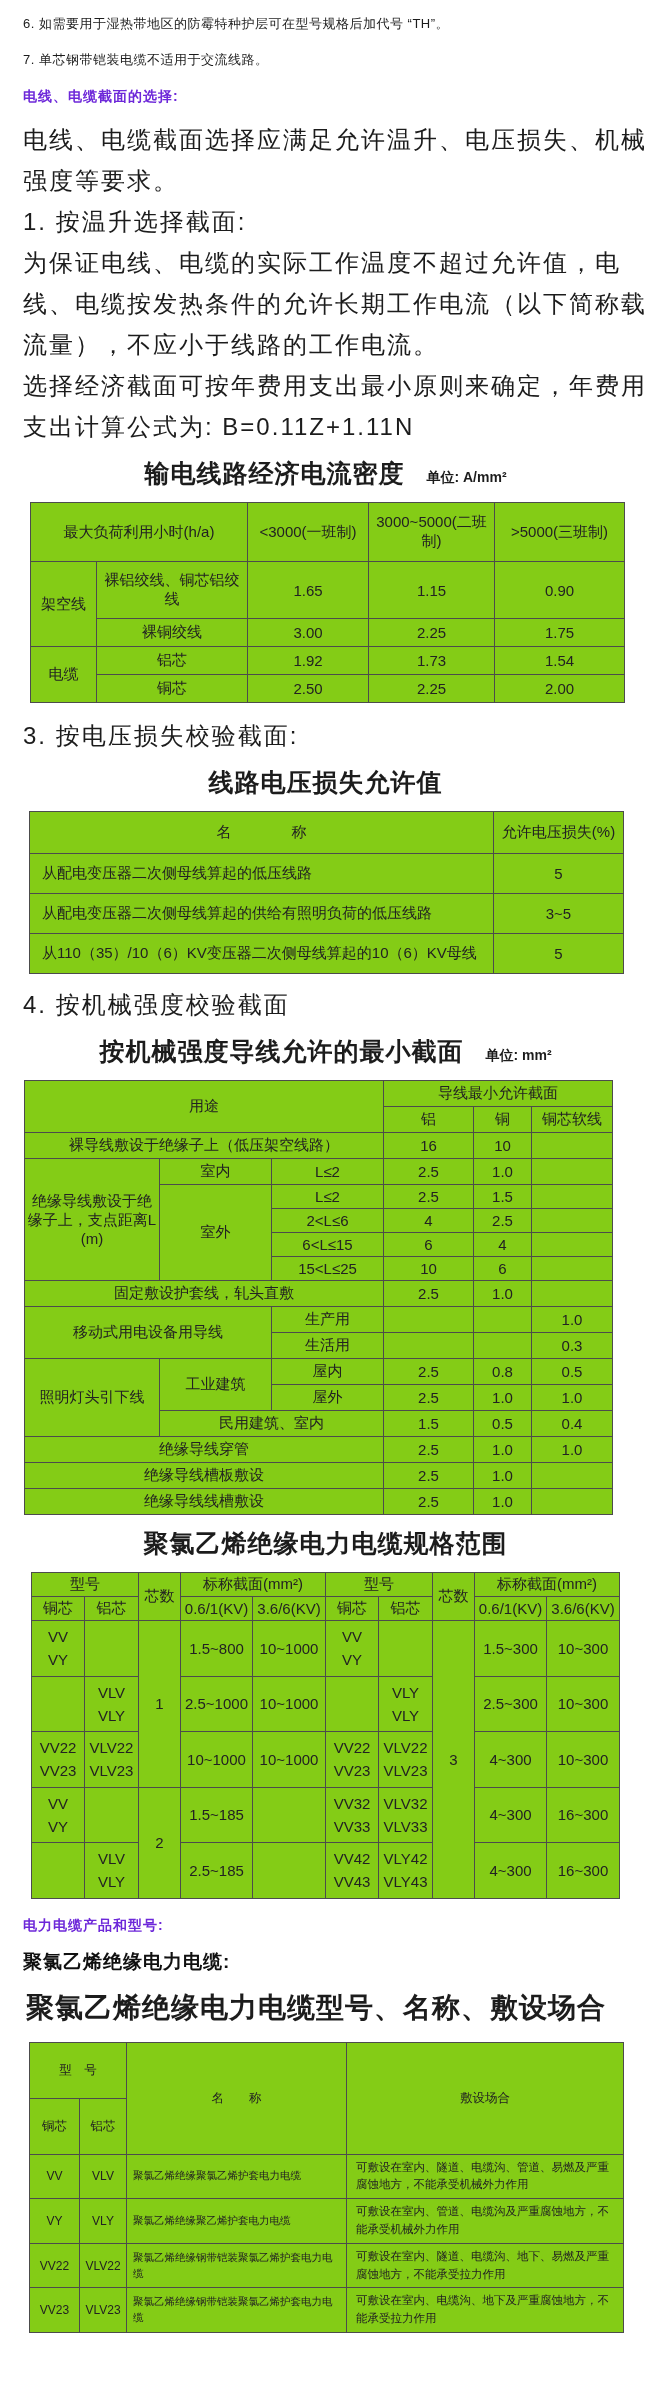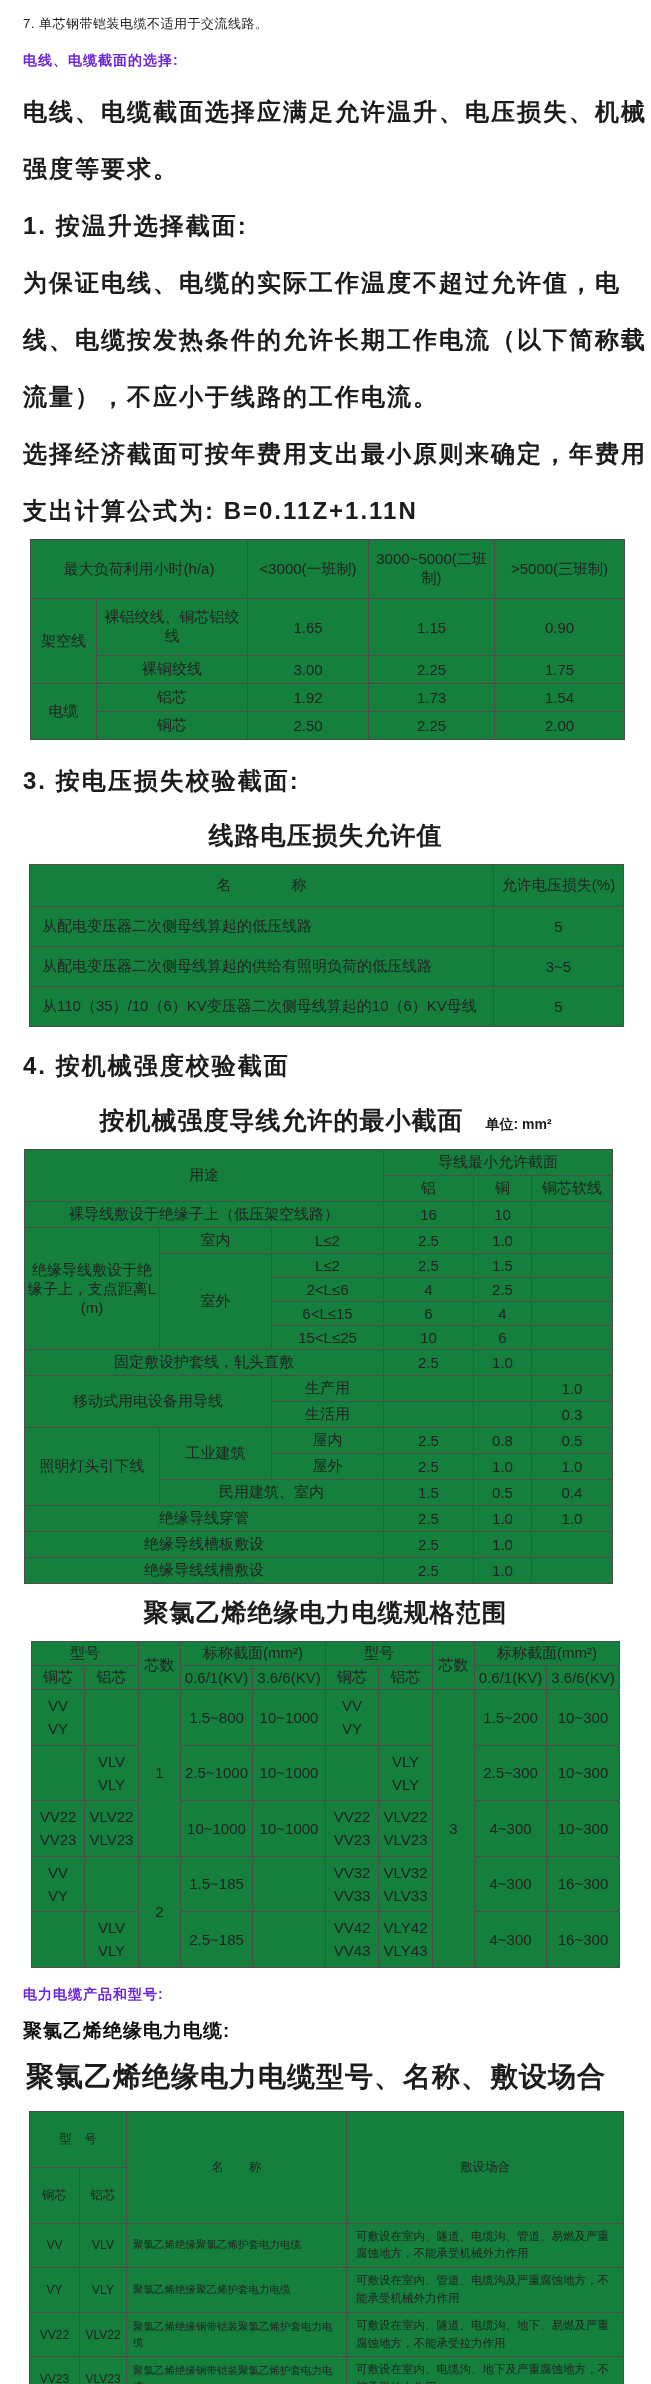--- a/index.html
+++ b/index.html
@@ -1,26 +1,26 @@
 <!DOCTYPE html>
 <html><head>
 <meta charset="utf-8">
 <style>
   html,body{margin:0;padding:0;background:#ffffff;}
   body{width:651px;min-height:2384px;color:#1c1c1c;font-family:"Liberation Sans",sans-serif;}
   .page{padding-top:14px;}
   .note{font-size:13px;line-height:20px;letter-spacing:.5px;margin:0 10px 16px 23px;font-weight:400;}
   .h-blue{color:#6d28d9;font-size:14px;font-weight:800;letter-spacing:1px;margin:18px 10px 13px 23px;}
   .h-black{color:#101010;font-size:19px;font-weight:800;letter-spacing:1px;margin:14px 10px 12px 23px;}
-  .body-p{font-size:24px;font-weight:700;line-height:57px;letter-spacing:2px;margin:0 4px 0 23px;}
+  .body-p{font-size:24px;font-weight:400;line-height:41px;letter-spacing:2px;margin:0 4px 0 23px;}
   .caption-row{display:flex;justify-content:center;align-items:baseline;gap:22px;margin:10px 0 12px;}
   .caption{font-size:25px;font-weight:700;letter-spacing:1px;text-align:center;}
   .unit{font-size:14px;font-weight:700;}
   .t5-title{font-size:28px;font-weight:700;letter-spacing:1px;margin:14px 4px 15px 26px;}
-  table{border-collapse:collapse;table-layout:fixed;background:#15803d;}
+  table{border-collapse:collapse;table-layout:fixed;background:#84cc16;}
   td,th{border:1.4px solid #4c4c4c;font-size:15px;font-weight:400;text-align:center;vertical-align:middle;padding:2px 3px;color:#222;word-break:break-all;}
   .t1{width:594px;margin:0 0 12px 30px;}
   .t1 th{padding:10px 3px;}
   .t1 tbody tr:first-child td{padding:9px 3px;}
   .t1 tbody td{padding:4px 3px;}
   .t2{width:594px;margin:0 0 10px 29px;}
   .t2 th{padding:11px 6px;}
   .t2 td{padding:10px 6px;}
   .t2 .name{text-align:left;padding-left:12px;}
   .t3{width:588px;margin:0 0 12px 24px;}
@@ -33,29 +33,34 @@
   .t5 th{font-size:12.5px;padding:19px 3px;}
   .t5 td{font-size:12px;padding:4px 4px;}
   .t5 .name{text-align:left;font-size:10.5px;padding-left:6px;line-height:1.5;}
   .t5 .place{text-align:left;font-size:11.5px;line-height:1.55;padding-left:9px;}
 </style>
 </head>
 <body>
 
 <div class="page">
 
+  <p class="note">6. 如需要用于湿热带地区的防霉特种护层可在型号规格后加代号 “TH”。</p>
   <p class="note">7. 单芯钢带铠装电缆不适用于交流线路。</p>
 
   <h2 class="h-blue">电线、电缆截面的选择:</h2>
 
   <p class="body-p">电线、电缆截面选择应满足允许温升、电压损失、机械强度等要求。</p>
   <p class="body-p">1. 按温升选择截面:</p>
   <p class="body-p">为保证电线、电缆的实际工作温度不超过允许值，电线、电缆按发热条件的允许长期工作电流（以下简称载流量），不应小于线路的工作电流。</p>
   <p class="body-p">选择经济截面可按年费用支出最小原则来确定，年费用支出计算公式为: B=0.11Z+1.11N</p>
 
+  <div class="caption-row">
+    <span class="caption">输电线路经济电流密度</span>
+    <span class="unit">单位: A/mm²</span>
+  </div>
 
   <table class="t1">
     <colgroup>
         <col style="width:66px">
         <col style="width:151px">
         <col style="width:121px">
         <col style="width:126px">
         <col style="width:130px">
       </colgroup>
     <thead>
@@ -298,21 +303,21 @@
         <td class="pre">VV
 VY</td>
         <td class="pre"></td>
         <td rowspan="3">1</td>
         <td>1.5~800</td>
         <td>10~1000</td>
         <td class="pre">VV
 VY</td>
         <td class="pre"></td>
         <td rowspan="5">3</td>
-        <td>1.5~200</td>
+        <td>1.5~300</td>
         <td>10~300</td>
       </tr>
       <tr>
         <td class="pre"></td>
         <td class="pre">VLV
 VLY</td>
         <td>2.5~1000</td>
         <td>10~1000</td>
         <td class="pre"></td>
         <td class="pre">VLY

